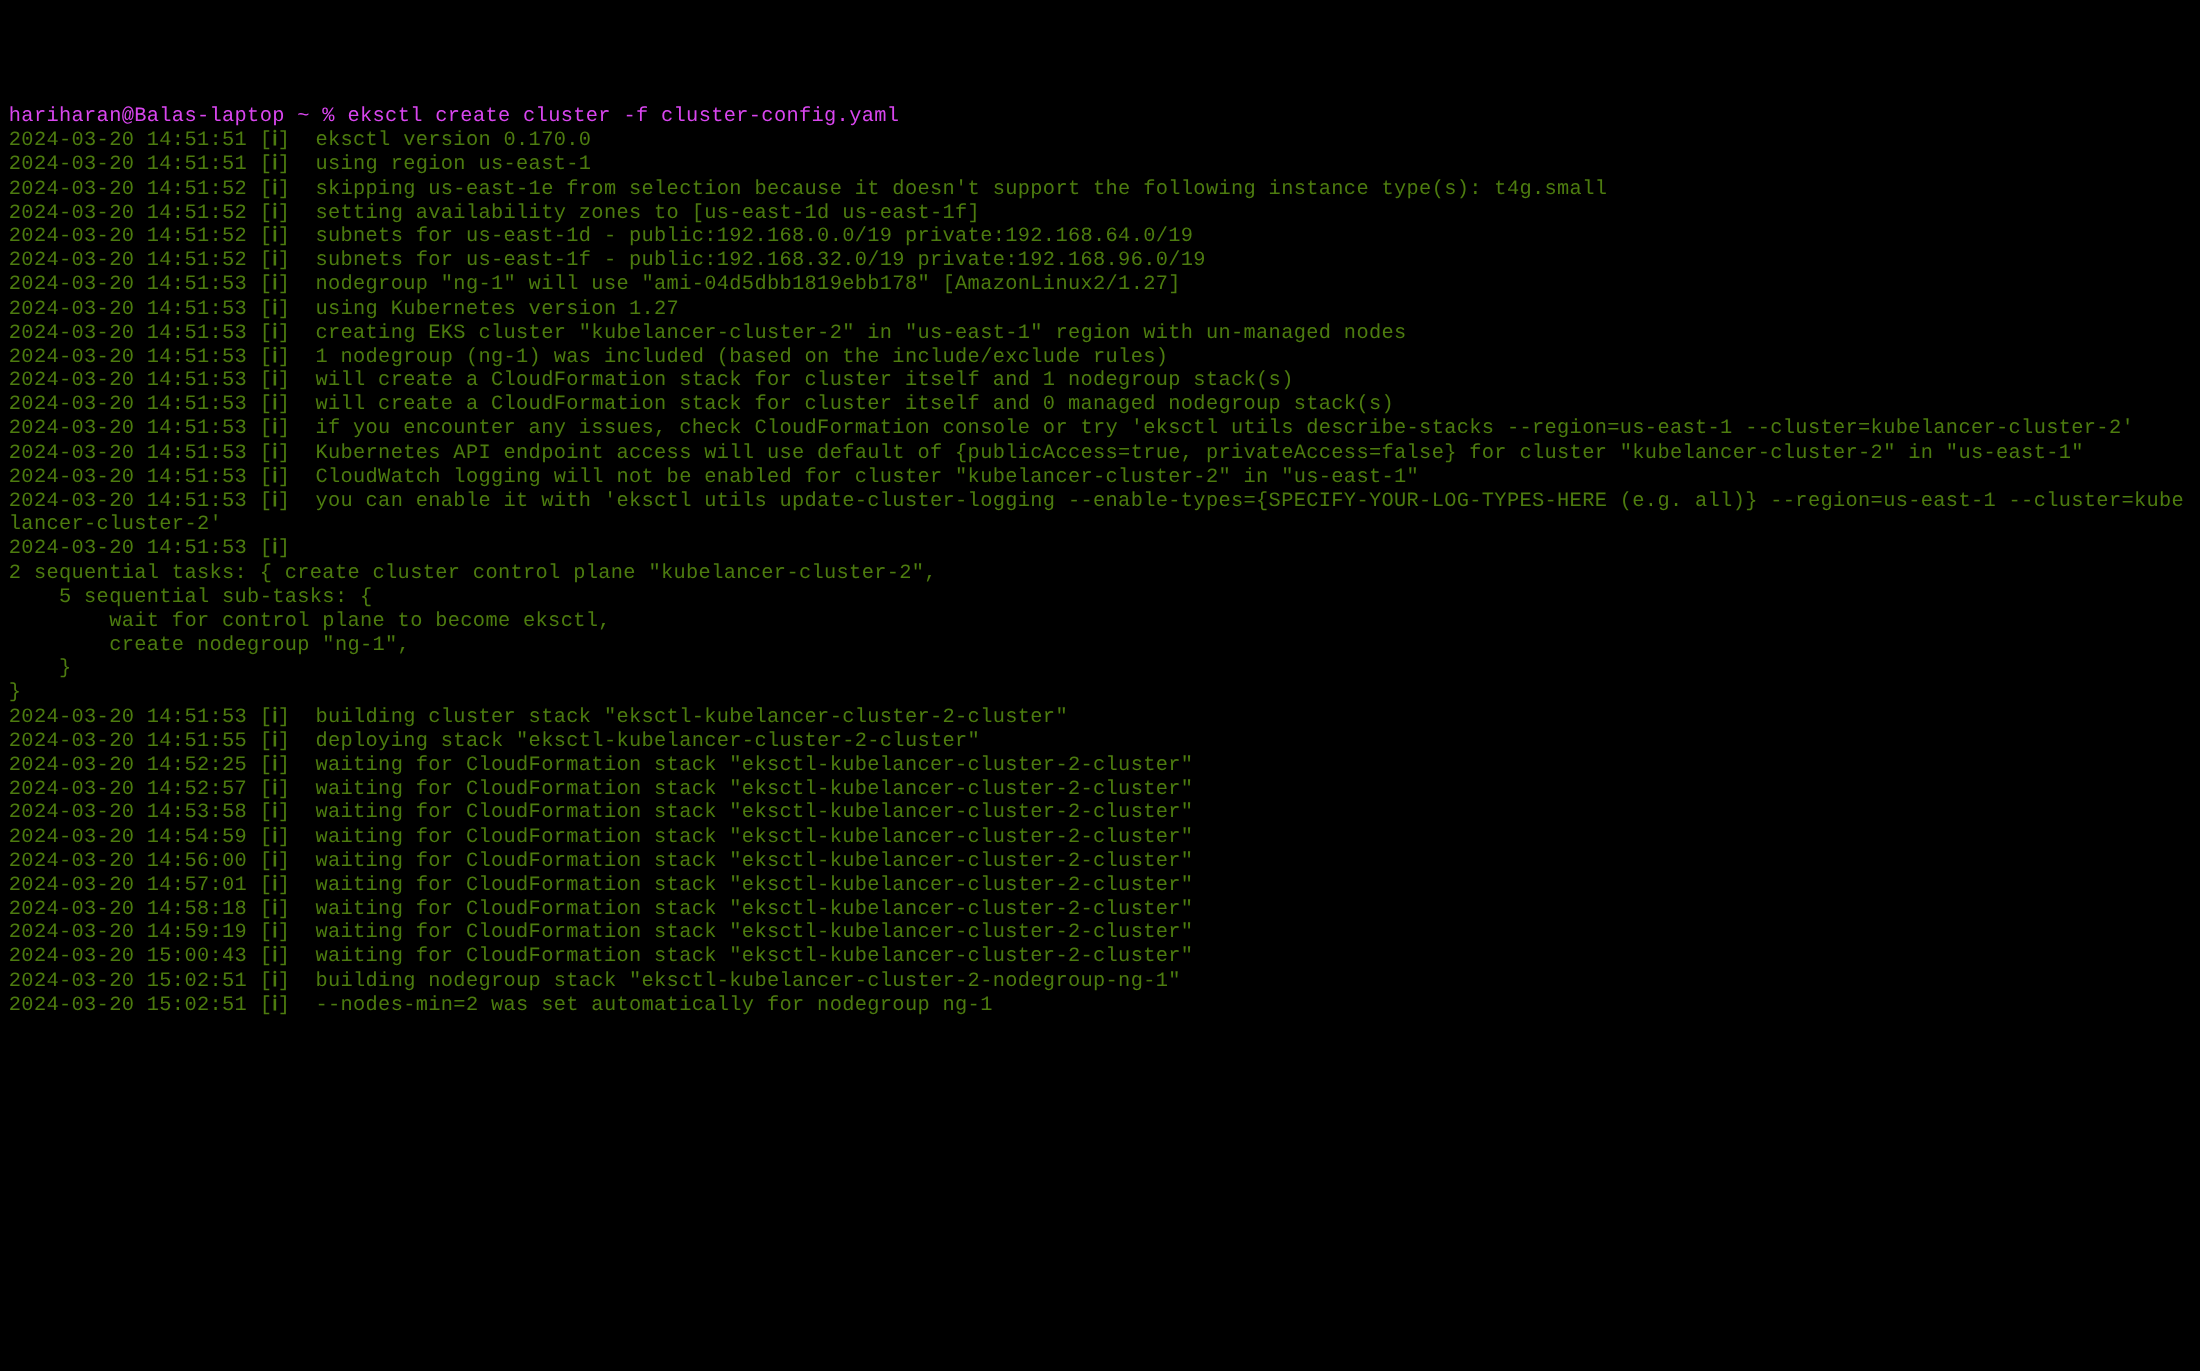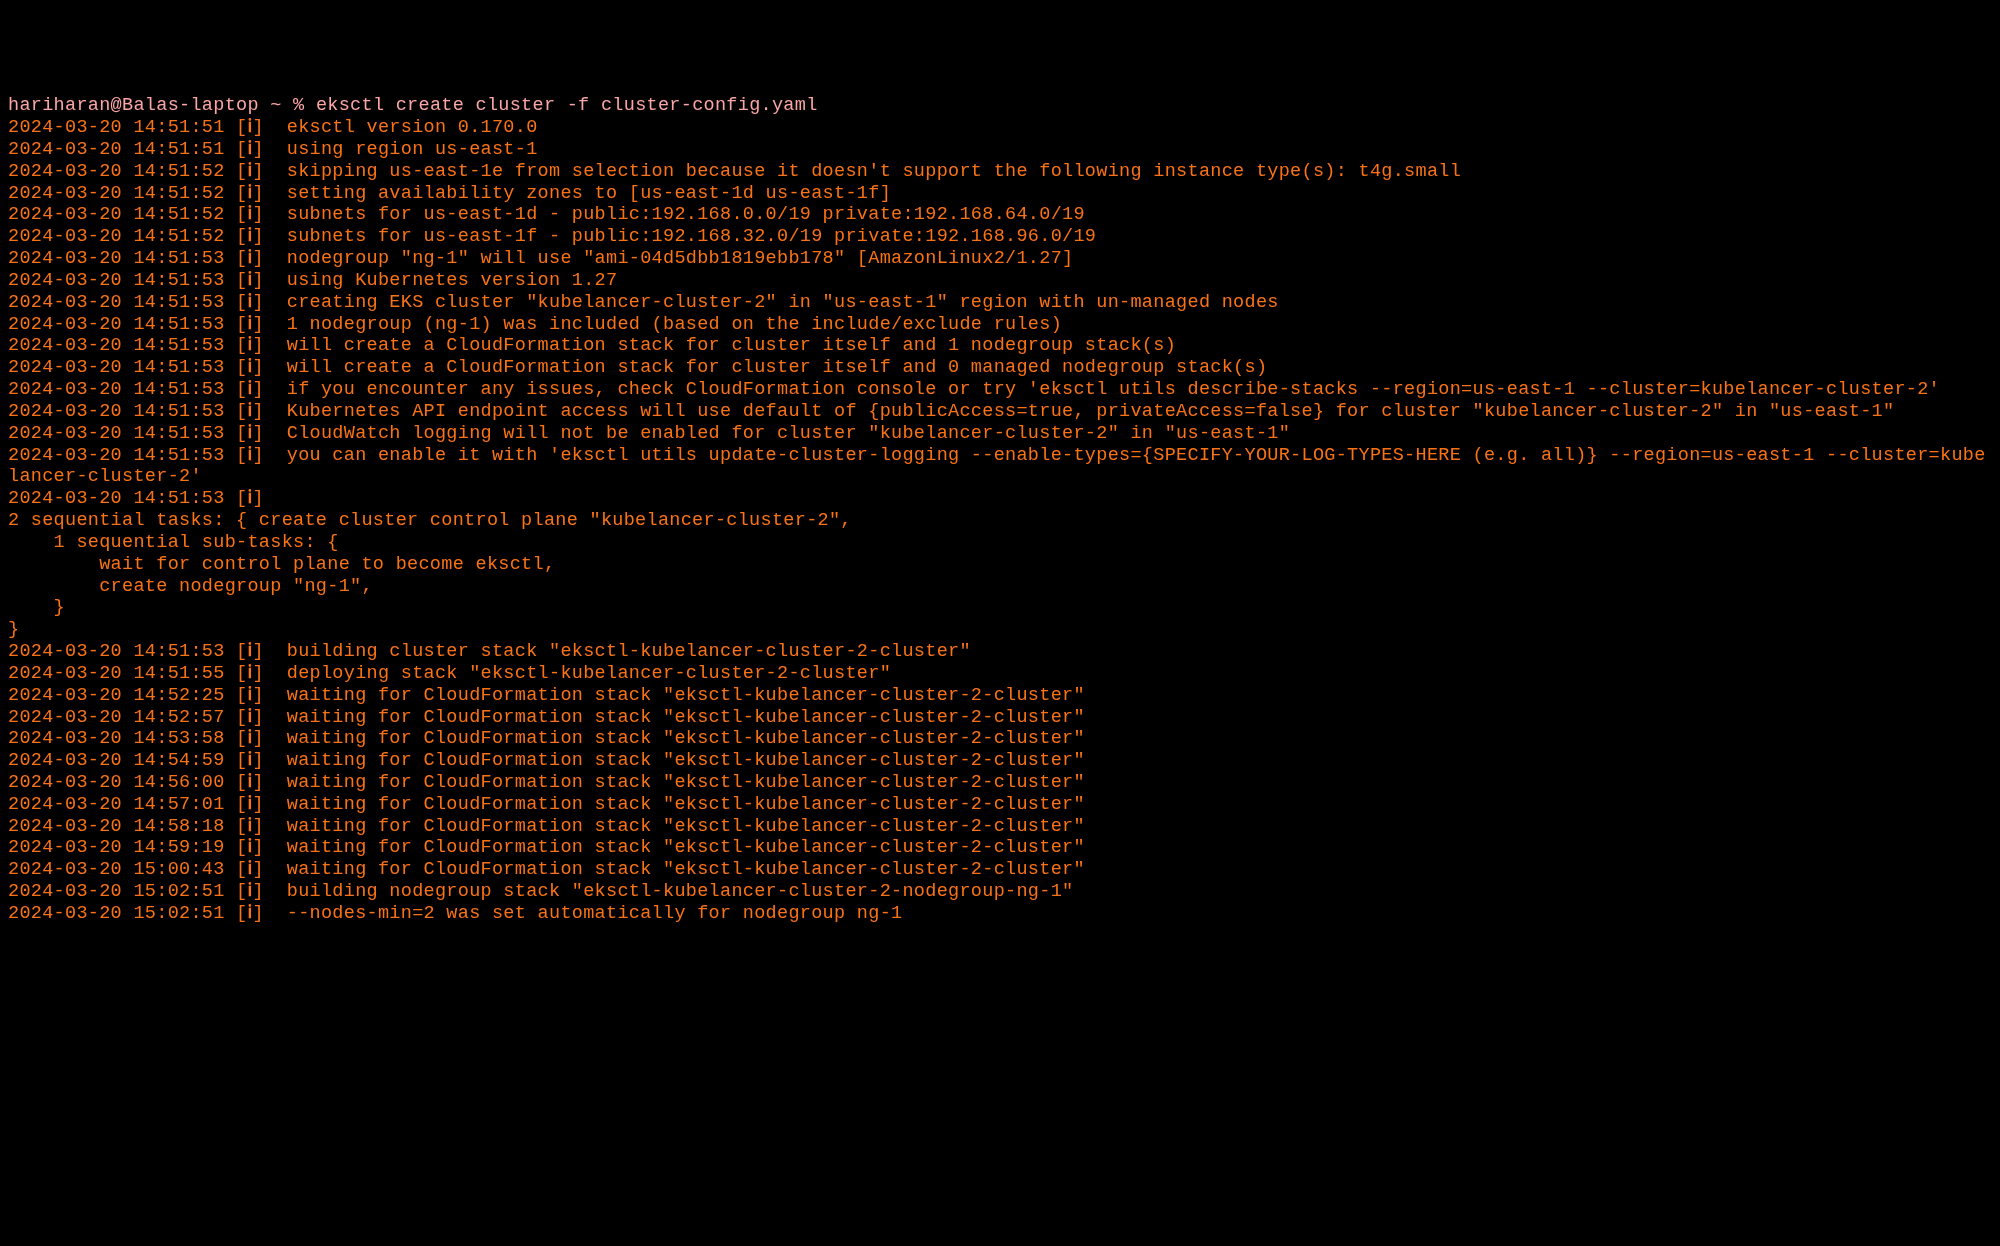--- a/index.html
+++ b/index.html
@@ -12,24 +12,24 @@
       font-family: "Menlo", "Monaco", "Consolas", "Courier New", monospace;
       font-size: 18.5px;
       line-height: 1.18;
       padding: 8px 8px;
       color: #ffffff;
       white-space: pre-wrap;
       word-break: break-all;
       letter-spacing: 0.3px;
     }
     .prompt-line {
-      color: #fca5a5;
+      color: #d946ef;
     }
     .log-line {
-      color: #f97316;
+      color: #4d7c0f;
     }
     .bold-i {
       font-weight: bold;
     }
   </style>
 </head>
 <body>
 
 
 
@@ -45,21 +45,21 @@
 <span class="log-line">2024-03-20 14:51:53 [<span class="bold-i">ℹ</span>]  creating EKS cluster "kubelancer-cluster-2" in "us-east-1" region with un-managed nodes</span>
 <span class="log-line">2024-03-20 14:51:53 [<span class="bold-i">ℹ</span>]  1 nodegroup (ng-1) was included (based on the include/exclude rules)</span>
 <span class="log-line">2024-03-20 14:51:53 [<span class="bold-i">ℹ</span>]  will create a CloudFormation stack for cluster itself and 1 nodegroup stack(s)</span>
 <span class="log-line">2024-03-20 14:51:53 [<span class="bold-i">ℹ</span>]  will create a CloudFormation stack for cluster itself and 0 managed nodegroup stack(s)</span>
 <span class="log-line">2024-03-20 14:51:53 [<span class="bold-i">ℹ</span>]  if you encounter any issues, check CloudFormation console or try 'eksctl utils describe-stacks --region=us-east-1 --cluster=kubelancer-cluster-2'</span>
 <span class="log-line">2024-03-20 14:51:53 [<span class="bold-i">ℹ</span>]  Kubernetes API endpoint access will use default of {publicAccess=true, privateAccess=false} for cluster "kubelancer-cluster-2" in "us-east-1"</span>
 <span class="log-line">2024-03-20 14:51:53 [<span class="bold-i">ℹ</span>]  CloudWatch logging will not be enabled for cluster "kubelancer-cluster-2" in "us-east-1"</span>
 <span class="log-line">2024-03-20 14:51:53 [<span class="bold-i">ℹ</span>]  you can enable it with 'eksctl utils update-cluster-logging --enable-types={SPECIFY-YOUR-LOG-TYPES-HERE (e.g. all)} --region=us-east-1 --cluster=kubelancer-cluster-2'</span>
 <span class="log-line">2024-03-20 14:51:53 [<span class="bold-i">ℹ</span>]  </span>
 <span class="log-line">2 sequential tasks: { create cluster control plane "kubelancer-cluster-2",</span>
-<span class="log-line">    1 sequential sub-tasks: {</span>
+<span class="log-line">    5 sequential sub-tasks: {</span>
 <span class="log-line">        wait for control plane to become eksctl,</span>
 <span class="log-line">        create nodegroup "ng-1",</span>
 <span class="log-line">    }</span>
 <span class="log-line">}</span>
 <span class="log-line">2024-03-20 14:51:53 [<span class="bold-i">ℹ</span>]  building cluster stack "eksctl-kubelancer-cluster-2-cluster"</span>
 <span class="log-line">2024-03-20 14:51:55 [<span class="bold-i">ℹ</span>]  deploying stack "eksctl-kubelancer-cluster-2-cluster"</span>
 <span class="log-line">2024-03-20 14:52:25 [<span class="bold-i">ℹ</span>]  waiting for CloudFormation stack "eksctl-kubelancer-cluster-2-cluster"</span>
 <span class="log-line">2024-03-20 14:52:57 [<span class="bold-i">ℹ</span>]  waiting for CloudFormation stack "eksctl-kubelancer-cluster-2-cluster"</span>
 <span class="log-line">2024-03-20 14:53:58 [<span class="bold-i">ℹ</span>]  waiting for CloudFormation stack "eksctl-kubelancer-cluster-2-cluster"</span>
 <span class="log-line">2024-03-20 14:54:59 [<span class="bold-i">ℹ</span>]  waiting for CloudFormation stack "eksctl-kubelancer-cluster-2-cluster"</span>

